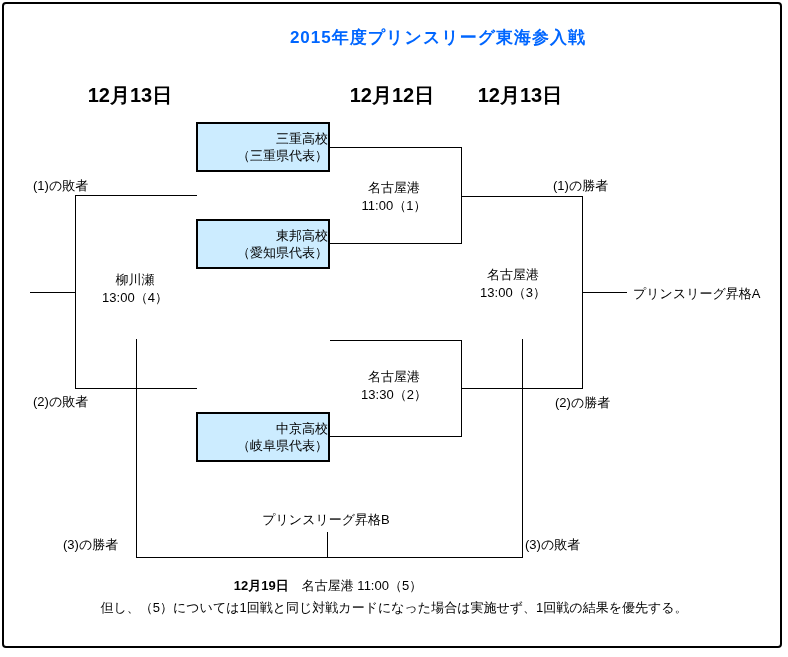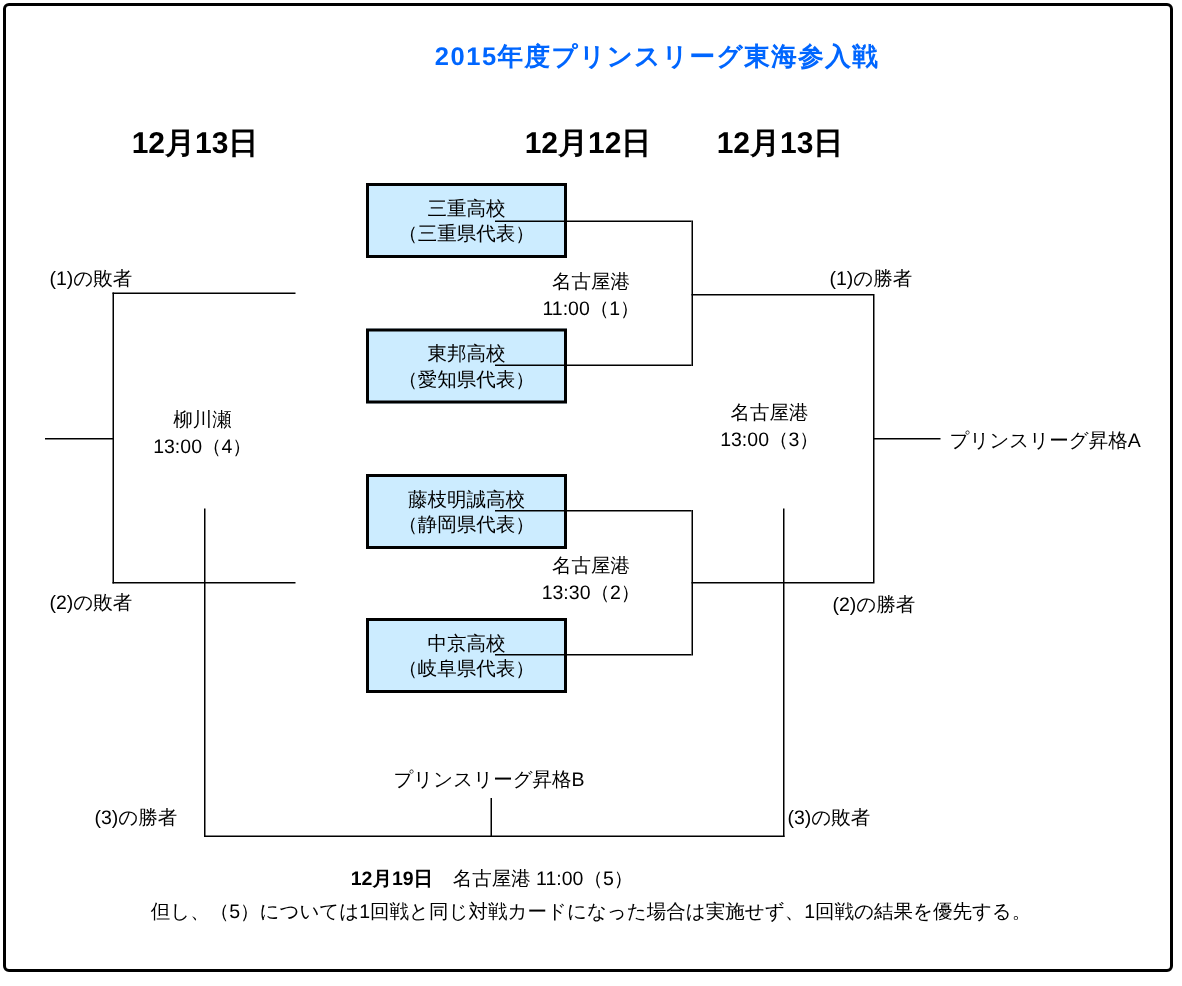--- a/index.html
+++ b/index.html
@@ -16,22 +16,22 @@
     position:absolute;left:0;top:26px;width:100%;text-align:center;
     font-size:17px;font-weight:bold;color:#0066ff;letter-spacing:1px;padding-left:44px;
   }
   .date-h{
     position:absolute;transform:translateX(-50%);font-size:20px;
     font-weight:bold;white-space:nowrap;
   }
   .team-box{
     position:absolute;left:196px;width:134px;height:50px;
     background:#ccecff;border:2px solid #000;box-sizing:border-box;
-    display:flex;flex-direction:column;align-items:center;justify-content:center;
-    font-size:13px;line-height:17px;text-align:center;white-space:nowrap;margin-left:48px;
+    display:flex;flex-direction:column;align-items:flex-end;justify-content:center;
+    font-size:13px;line-height:17px;text-align:center;white-space:nowrap;
   }
   .match{
     position:absolute;transform:translateX(-50%);text-align:center;
     font-size:13px;line-height:18px;white-space:nowrap;
   }
   .lbl{position:absolute;font-size:13px;white-space:nowrap;}
   .lbl-c{position:absolute;transform:translateX(-50%);font-size:13px;white-space:nowrap;}
   .hl,.vl{position:absolute;background:#000;}
   .hl{height:1px;}
   .vl{width:1px;}
@@ -57,24 +57,20 @@
   <div class="date-h" style="left:392px;top:82px;">12月12日</div>
   <div class="date-h" style="left:520px;top:82px;">12月13日</div>
 
   <div class="team-box" style="top:122px;">
     <span>三重高校</span>
     <span>（三重県代表）</span>
   </div>
   <div class="team-box" style="top:219px;">
     <span>東邦高校</span>
     <span>（愛知県代表）</span>
-  </div>
-  <div class="team-box" style="top:316px;">
-    <span>藤枝明誠高校</span>
-    <span>（静岡県代表）</span>
   </div>
   <div class="team-box" style="top:412px;">
     <span>中京高校</span>
     <span>（岐阜県代表）</span>
   </div>
 
   <div class="hl" style="left:330px;top:147px;width:131px;"></div>
   <div class="hl" style="left:330px;top:243px;width:131px;"></div>
   <div class="vl" style="left:461px;top:147px;height:97px;"></div>
   <div class="hl" style="left:461px;top:196px;width:121px;"></div>

